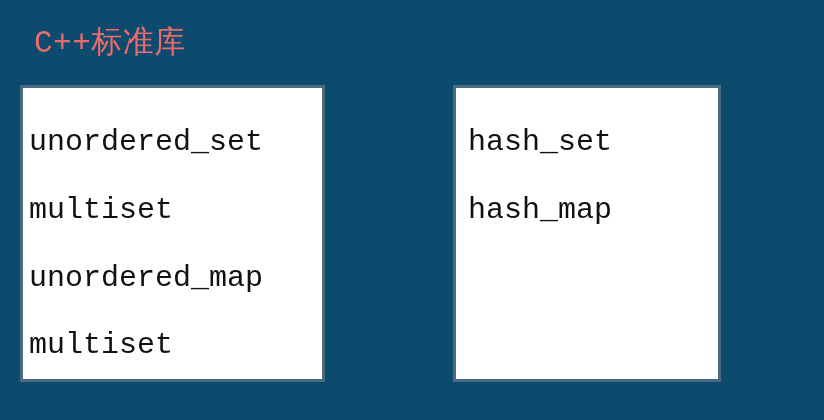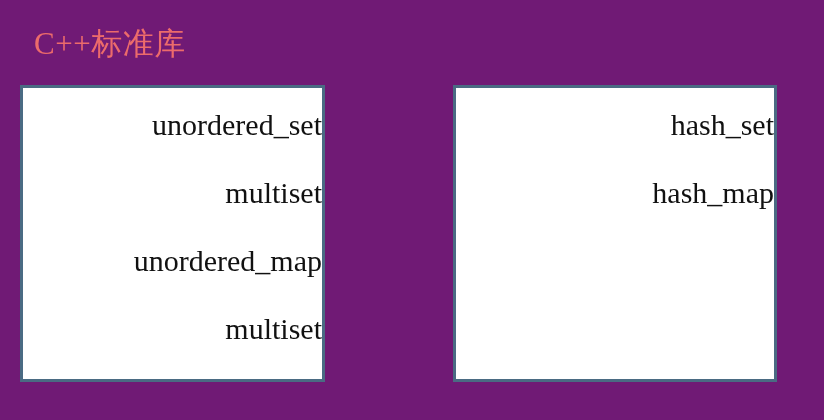--- a/index.html
+++ b/index.html
@@ -4,24 +4,23 @@
 <style>
   html, body {
     margin: 0;
     padding: 0;
     background: #ffffff;
   }
   .canvas {
     position: relative;
     width: 824px;
     height: 420px;
-    background: #701a75;
-    font-family: Liberation Serif, serif;
+    background: #0c4a6e;
+    font-family: Liberation Mono, monospace;
     overflow: hidden;
-    text-align: right;
   }
   .col-title {
     position: absolute;
     top: 26px;
     font-size: 31px;
     line-height: 36px;
     color: var(--accent, #ec6b6b);
     letter-spacing: 0.5px;
     white-space: nowrap;
   }
@@ -29,24 +28,24 @@
   .col-title.right-title { left: 458px; }
   .list-box {
     position: absolute;
     top: 85px;
     height: 297px;
     border: 3px solid var(--border, #4a6b83);
     background: #ffffff;
     box-sizing: border-box;
     display: flex;
     flex-direction: column;
-    padding-top: 3px;
+    padding-top: 20px;
   }
   .list-box.left-box  { left: 20px;  width: 305px; }
-  .list-box.right-box { left: 453px; width: 324px; }
+  .list-box.right-box { left: 453px; width: 268px; }
   .list-item {
     height: 68px;
     line-height: 68px;
     font-size: 30px;
     color: var(--text, #111111);
     white-space: nowrap;
     overflow: hidden;
   }
   .left-box  .list-item { padding-left: 6px; }
   .right-box .list-item { padding-left: 12px; }

